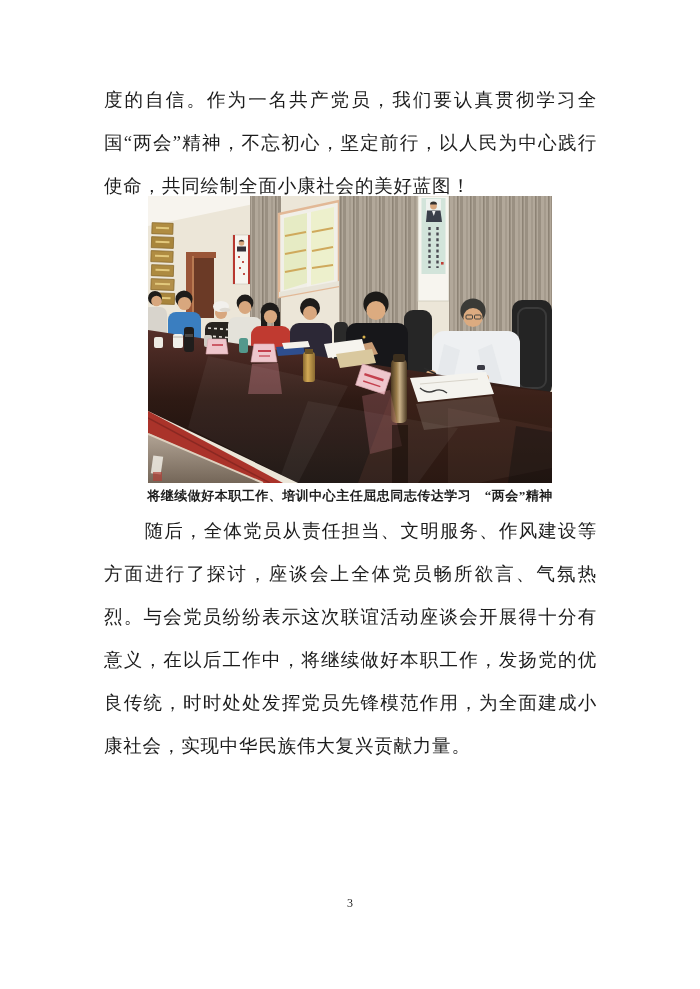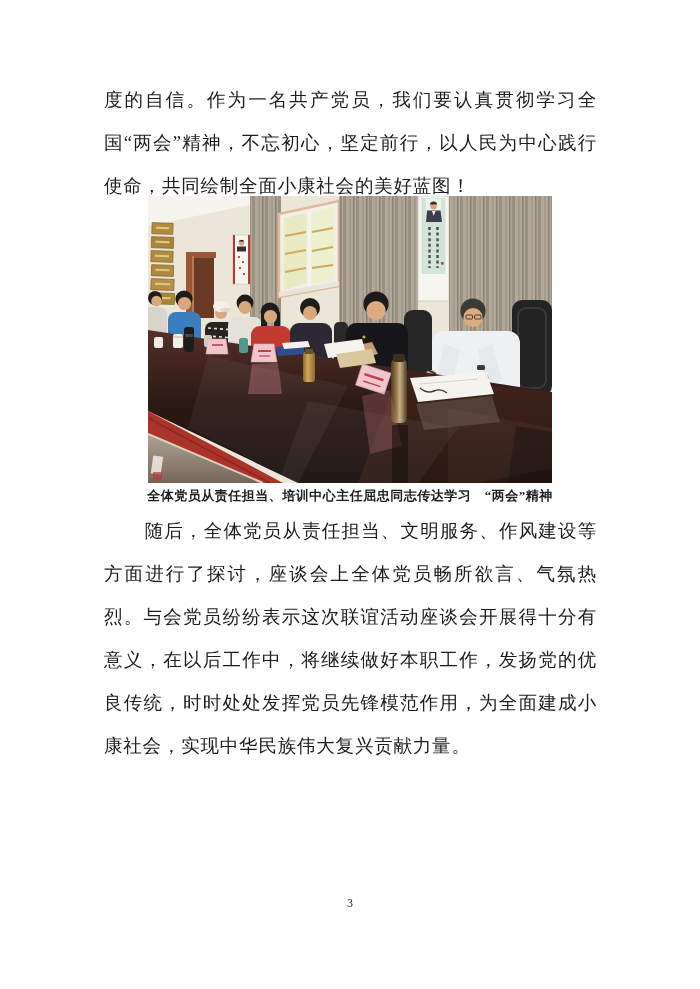--- a/index.html
+++ b/index.html
@@ -266,19 +266,19 @@
       <g>
         <polygon points="104,168 130,167 134,198 100,198" fill="#d88a96" opacity="0.35"></polygon>
         <polygon points="214,200 242,194 254,250 222,258" fill="#c87a86" opacity="0.28"></polygon>
         <rect x="244" y="229" width="16" height="58" fill="#160d08" opacity="0.55"></rect>
         <polygon points="268,208 344,200 352,226 276,234" fill="#e8e0d4" opacity="0.16"></polygon>
         <polygon points="368,230 404,236 404,287 360,287" fill="#101010" opacity="0.4"></polygon>
       </g>
     </svg>
   </div>
 
-  <p class="caption">全体党员从责任担当、培训中心主任屈忠同志传达学习　“两会”精神</p>
+  <p class="caption">将继续做好本职工作、培训中心主任屈忠同志传达学习　“两会”精神</p>
 
   <p class="para para2">随后，全体党员从责任担当、文明服务、作风建设等方面进行了探讨，座谈会上全体党员畅所欲言、气氛热烈。与会党员纷纷表示这次联谊活动座谈会开展得十分有意义，在以后工作中，将继续做好本职工作，发扬党的优良传统，时时处处发挥党员先锋模范作用，为全面建成小康社会，实现中华民族伟大复兴贡献力量。</p>
 
   <p class="pagenum">3</p>
 
 </div>
 
 </body></html>

